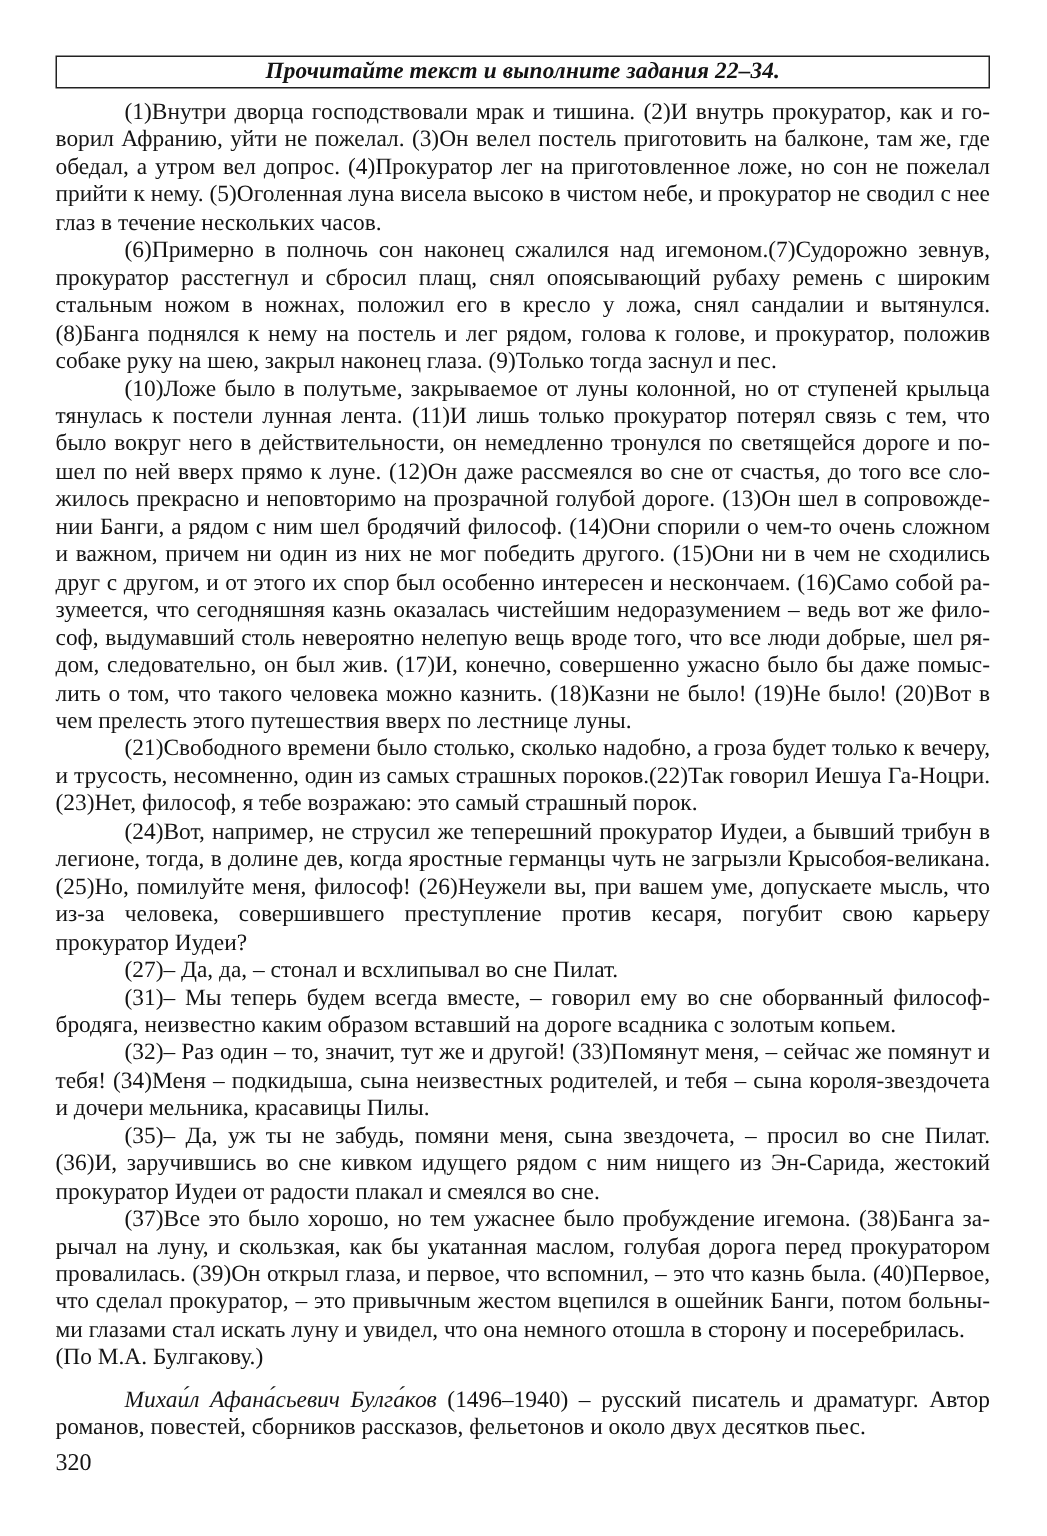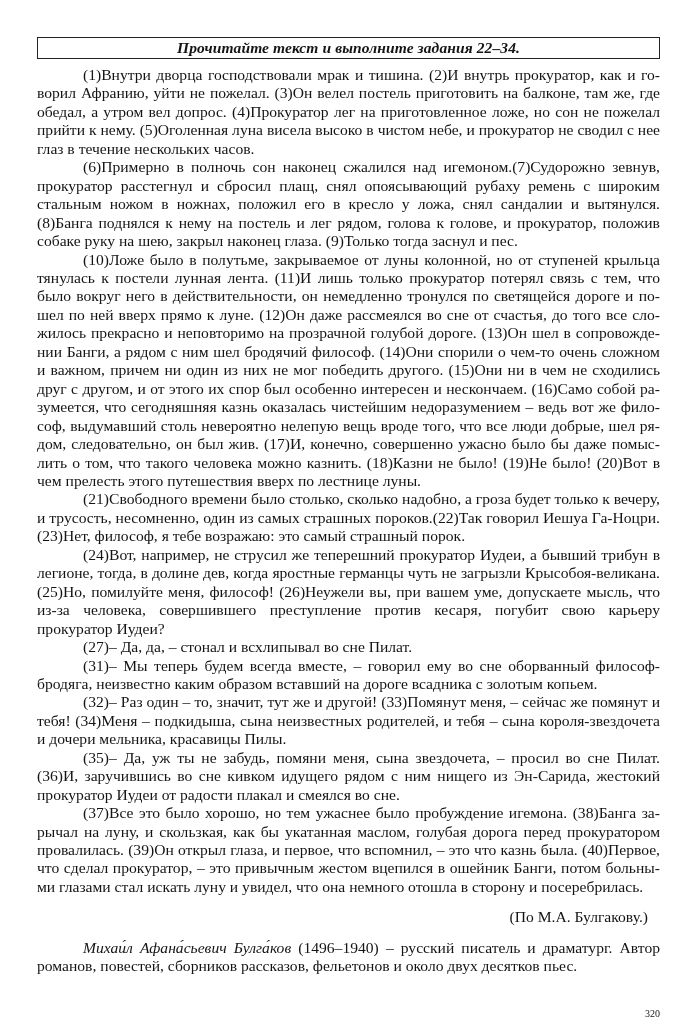--- a/index.html
+++ b/index.html
@@ -17,26 +17,26 @@
     .header-title {
       font-weight: bold; font-style: italic; font-size: 15.5px;
       line-height: 20px; letter-spacing: 0.1px;
     }
     .body-text {
       position: absolute; left: 0; top: 66px; width: 623px;
       font-size: 15.6px; line-height: 18.45px;
       text-align: justify; hyphens: manual;
     }
     .para { margin: 0; text-indent: 46px; }
-    .attribution { margin: 12px; text-align: right; }
+    .attribution { margin: 0; }
     .bio { margin: 10px 0 0 0; text-indent: 46px; }
     .bio-author { font-weight: normal; font-style: italic; }
     .page-number {
-      position: absolute; left: 0; top: 1008px; width: 623px;
-      text-align: right; font-size: 10px;
+      position: absolute; left: 0; top: 967px; width: 623px;
+      text-align: left; font-size: 16px;
     }
   </style>
 </head>
 <body>
 
 <div class="page">
   <div class="header-box">
     <span class="header-title">Прочитайте текст и выполните задания 22–34.</span>
   </div>
 

